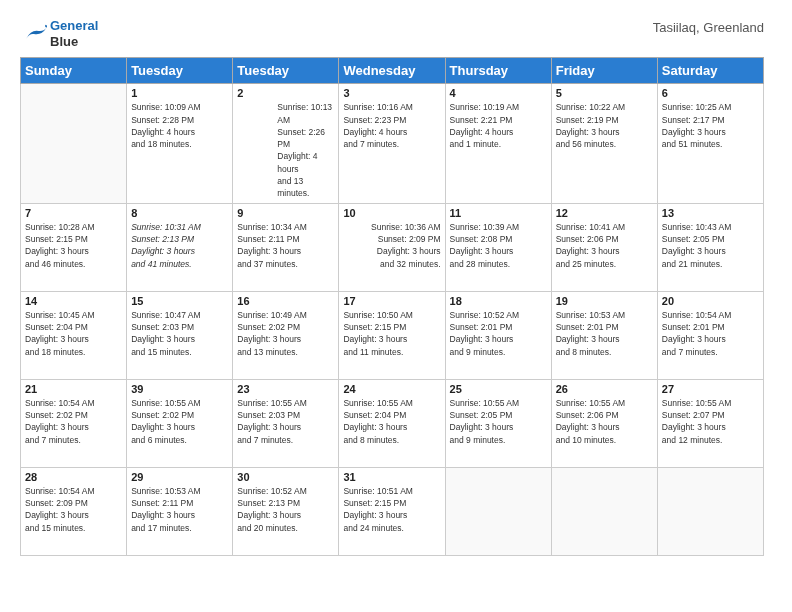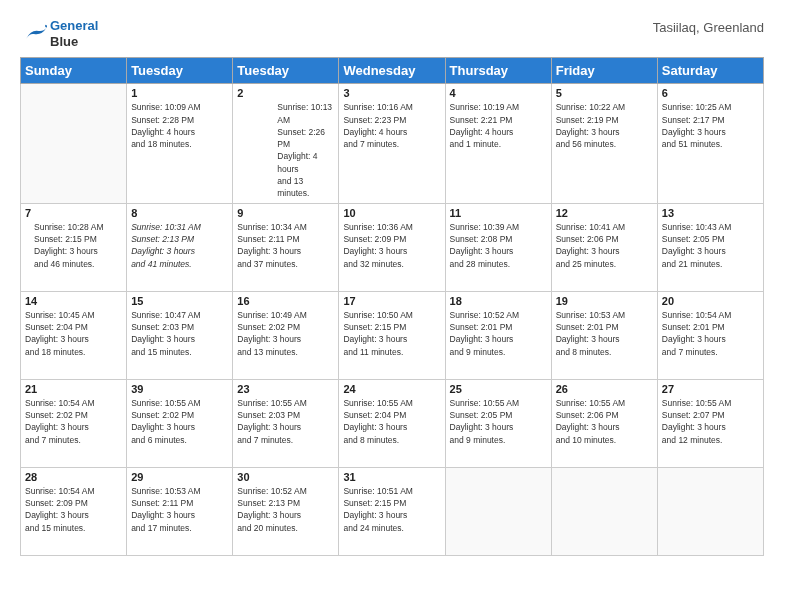--- a/index.html
+++ b/index.html
@@ -169,42 +169,42 @@
             <div class="day-number">6</div>
             <div class="day-info" style="white-space: pre-line;">Sunrise: 10:25 AM
 Sunset: 2:17 PM
 Daylight: 3 hours
 and 51 minutes.</div>
           </td>
         </tr>
         <tr>
           <td>
             <div class="day-number">7</div>
-            <div class="day-info" style="white-space: pre-line; margin-left: 9px;">Sunrise: 10:28 AM
+            <div class="day-info" style="white-space: pre-line;">Sunrise: 10:28 AM
 Sunset: 2:15 PM
 Daylight: 3 hours
 and 46 minutes.</div>
           </td>
           <td>
             <div class="day-number">8</div>
             <div class="day-info" style="white-space: pre-line; font-style: italic;">Sunrise: 10:31 AM
 Sunset: 2:13 PM
 Daylight: 3 hours
 and 41 minutes.</div>
           </td>
           <td>
             <div class="day-number">9</div>
             <div class="day-info" style="white-space: pre-line;">Sunrise: 10:34 AM
 Sunset: 2:11 PM
 Daylight: 3 hours
 and 37 minutes.</div>
           </td>
           <td>
             <div class="day-number">10</div>
-            <div class="day-info" style="white-space: pre-line;">Sunrise: 10:36 AM
+            <div class="day-info" style="white-space: pre-line; text-align: right;">Sunrise: 10:36 AM
 Sunset: 2:09 PM
 Daylight: 3 hours
 and 32 minutes.</div>
           </td>
           <td>
             <div class="day-number">11</div>
             <div class="day-info" style="white-space: pre-line;">Sunrise: 10:39 AM
 Sunset: 2:08 PM
 Daylight: 3 hours
 and 28 minutes.</div>

